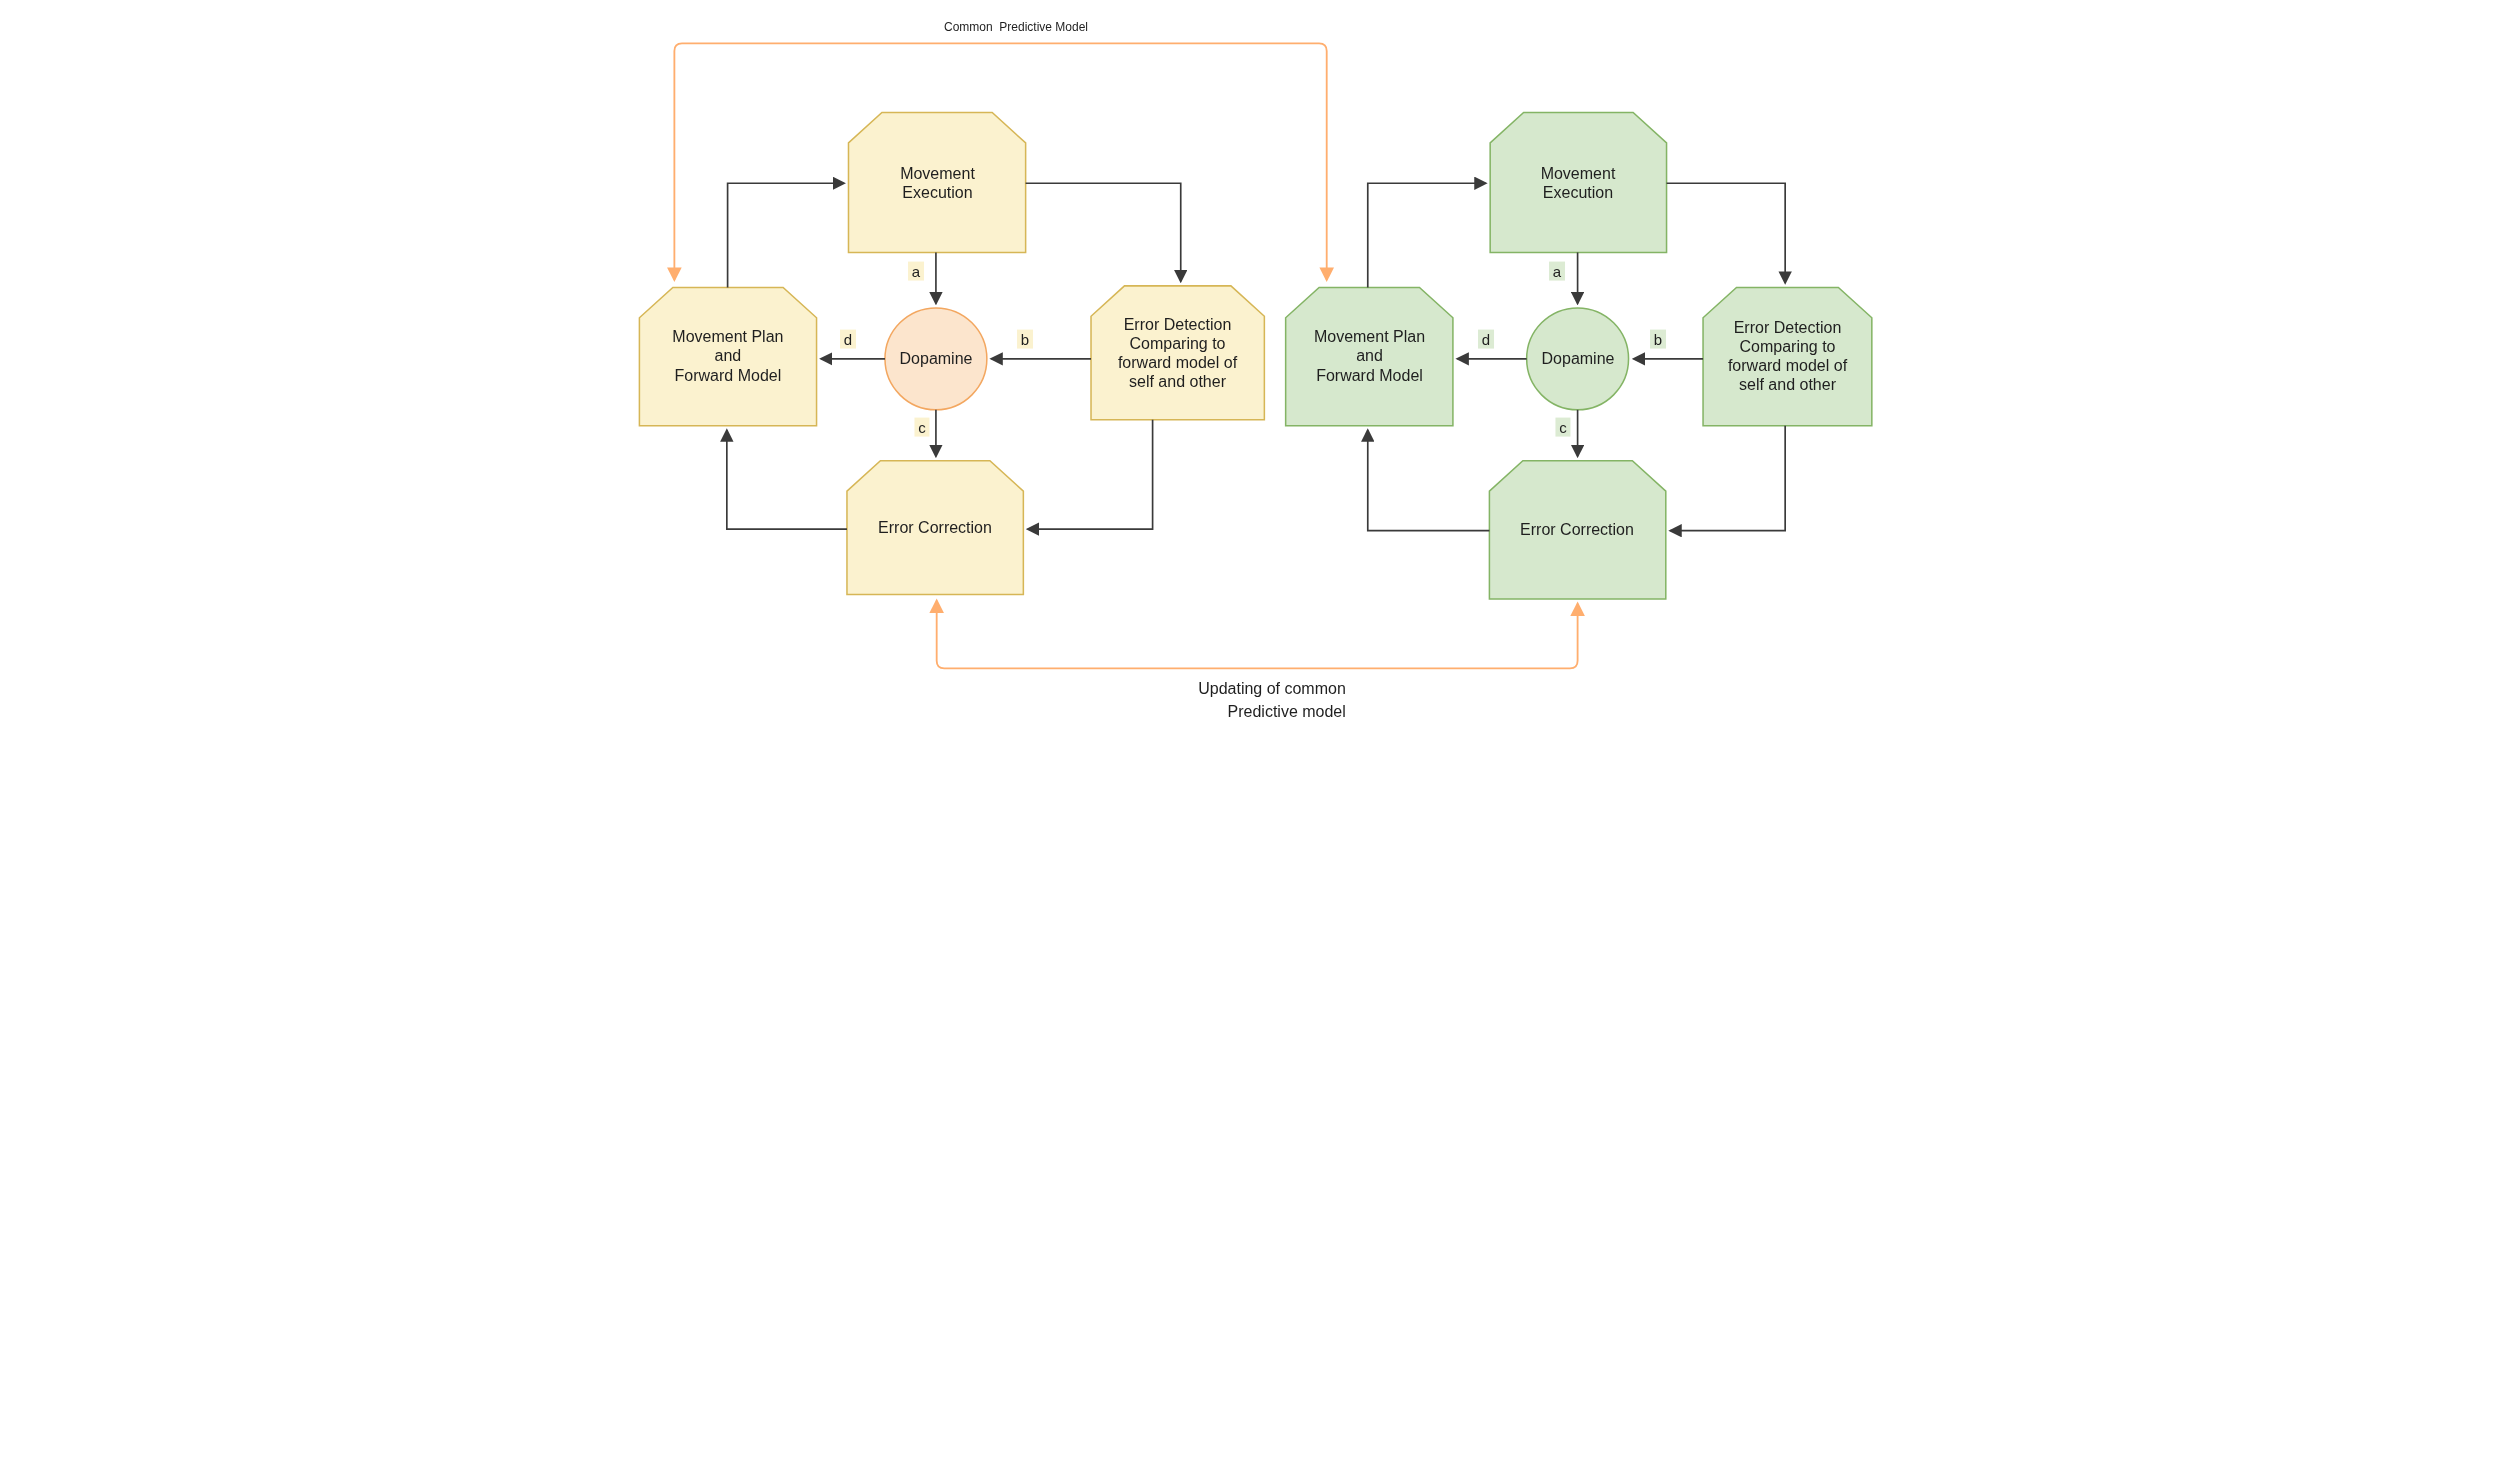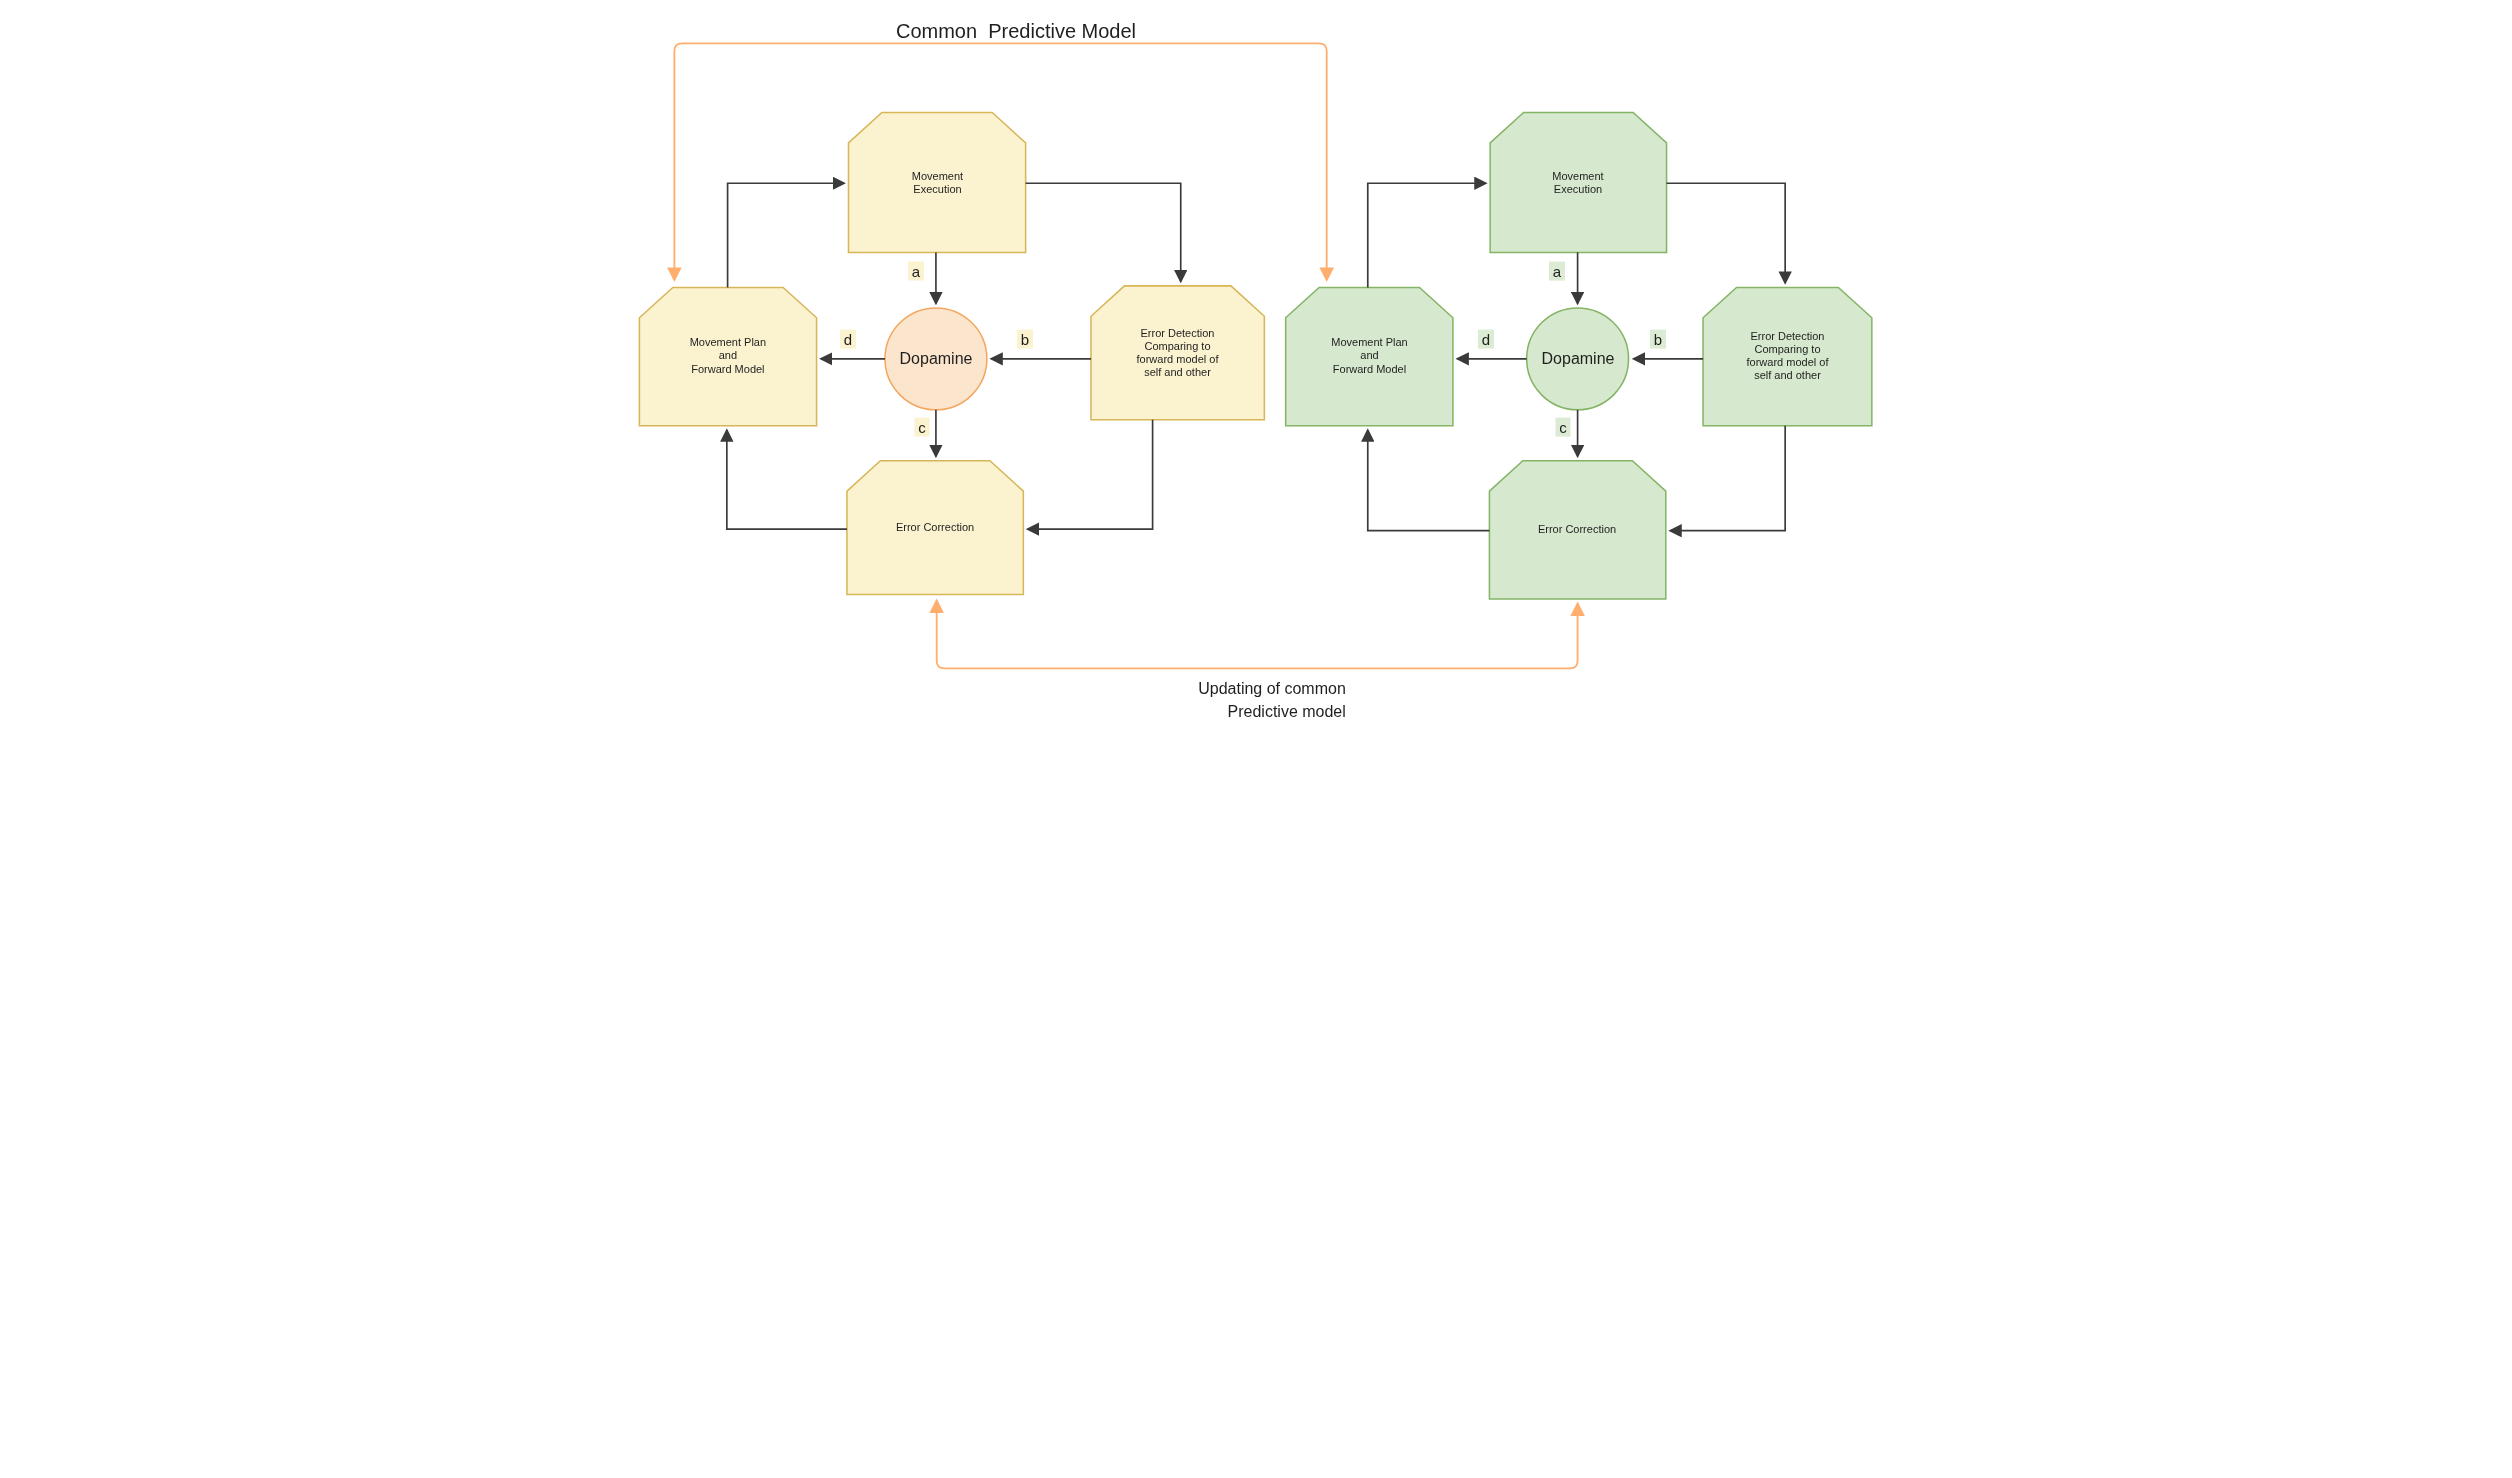--- a/index.html
+++ b/index.html
@@ -19,24 +19,24 @@
   .stage svg { position:absolute; left:0; top:0; }
   .box-yellow { fill:var(--yellow_fill); stroke:var(--yellow_stroke); stroke-width:2; }
   .box-green  { fill:var(--green_fill);  stroke:var(--green_stroke);  stroke-width:2; }
   .circ-peach { fill:var(--peach_fill);  stroke:var(--peach_stroke);  stroke-width:2; }
   .circ-green { fill:var(--green_fill);  stroke:var(--green_stroke);  stroke-width:2; }
   .edge        { fill:none; stroke:var(--black_line);  stroke-width:2.2; }
   .edge-orange { fill:none; stroke:var(--orange_line); stroke-width:2.4; }
   .box-label {
     position:absolute; display:flex; align-items:center; justify-content:center;
     text-align:center; white-space:pre-line; color:var(--text);
-    font-size:11px; line-height:1.2; pointer-events:none;
+    font-size:16px; line-height:1.2; pointer-events:none;
   }
   .title-label {
-    position:absolute; color:var(--text); font-size:20px; white-space:pre;
+    position:absolute; color:var(--text); font-size:12px; white-space:pre;
     transform:translateX(-50%); pointer-events:none;
   }
   .caption-label {
     position:absolute; color:var(--text); font-size:16px; line-height:23px;
     white-space:pre-line; text-align:right; transform:translateX(-50%);
     pointer-events:none;
   }
   .chip {
     position:absolute; transform:translate(-50%,-50%);
     font-size:15px; line-height:1.15; padding:0.8px 3.8px; color:var(--text);

